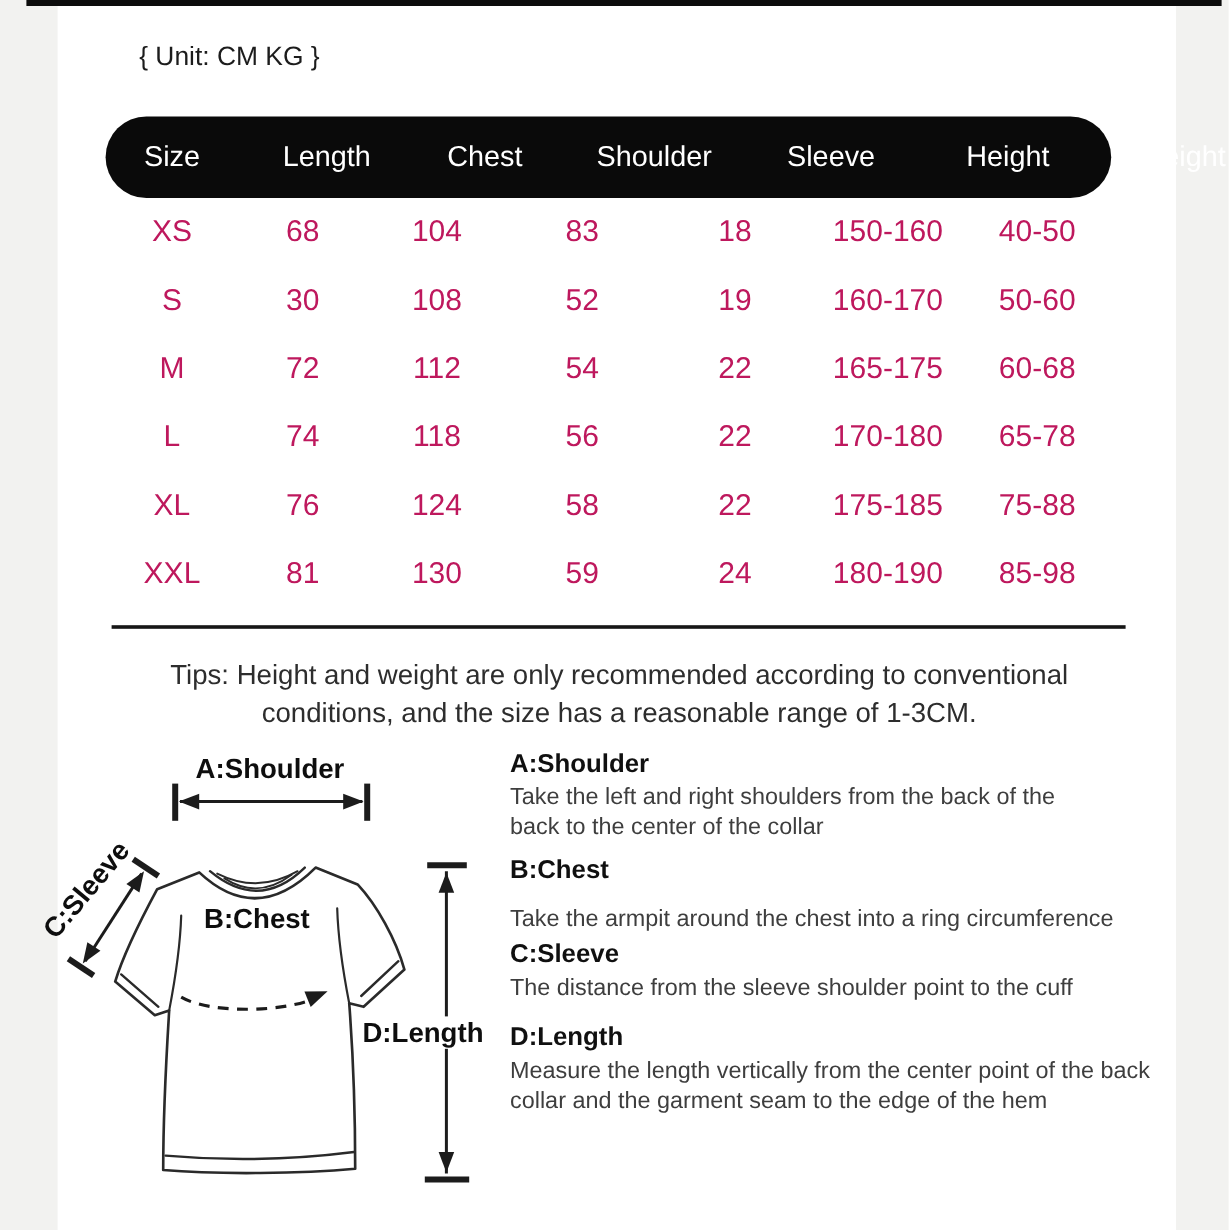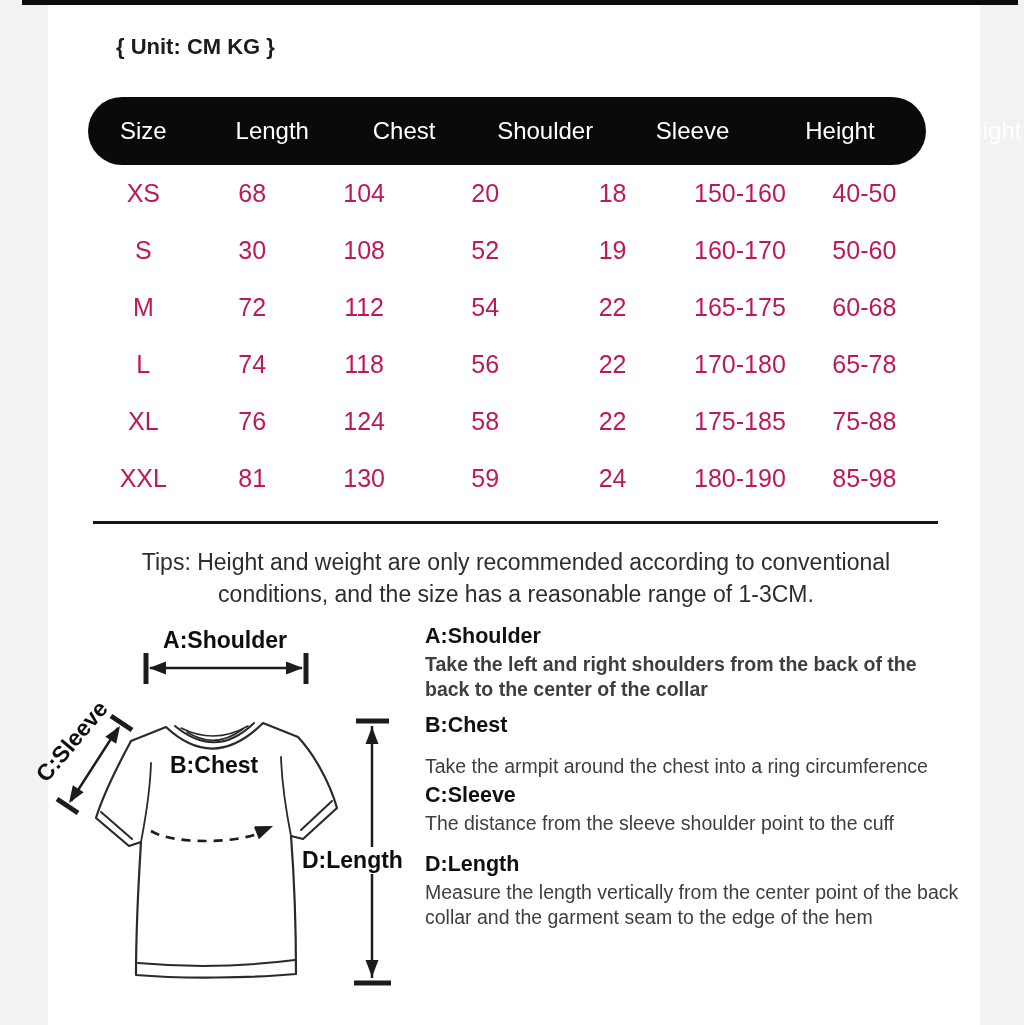--- a/index.html
+++ b/index.html
@@ -10,21 +10,21 @@
     color:#111;
   }
   .edge-strip{position:absolute;top:0;bottom:0;background:#f2f2f0;}
   #left-strip{left:0;width:48px;}
   #right-strip{left:980px;width:44px;}
   #top-bar{position:absolute;left:22px;top:0;width:996px;height:5px;background:#0c0c0c;}
 
   
   #title-row{position:absolute;left:114px;top:34px;display:flex;align-items:baseline;}
   #page-title{font-size:35px;font-weight:700;letter-spacing:0.5px;color:#0e0e0e;}
-  #unit-note{font-size:22px;font-weight:700;color:#1c1c1c;margin-left:2px;}
+  #unit-note{font-size:22px;font-weight:400;color:#1c1c1c;margin-left:2px;}
 
   
   #size-table{position:absolute;left:88px;top:97px;width:838px;}
   .tbl-grid{display:grid;grid-template-columns:13.2% 12.8% 13.9% 15% 15.4% 15% 14.7%;}
   #table-header{
     background:#0a0a0a;border-radius:34px;height:68px;align-items:center;gap:20px;
   }
   #table-header .hcell{color:#ffffff;font-size:24px;text-align:center;}
   .trow{height:57px;align-items:center;}
   .trow .cell{font-size:25px;text-align:center;color:#be185d;}
@@ -43,21 +43,21 @@
   #label-sleeve{left:2px;top:728px;width:140px;text-align:center;transform:rotate(-50deg);}
   #label-length{left:300px;top:847px;background:#ffffff;padding:0 2px;}
 
   #shirt-svg{position:absolute;left:0;top:620px;width:440px;height:405px;}
 
   
   #measure-guide{position:absolute;left:425px;top:620px;width:580px;height:330px;}
   .m-item{position:absolute;left:0;}
   .m-head{font-size:21.5px;font-weight:700;color:#101010;}
   .m-body{font-size:19.5px;line-height:25px;color:#3e3e3e;margin-top:3px;}
-  #m-0{top:4px;}   #m-0 .m-body{width:500px;font-weight:bold;}
+  #m-0{top:4px;}   #m-0 .m-body{width:500px;}
   #m-1{top:93px;}  #m-1 .m-body{width:575px;margin-top:16px;}
   #m-2{top:163px;} #m-2 .m-body{width:560px;}
   #m-3{top:232px;} #m-3 .m-body{width:552px;}
 </style>
 </head>
 <body>
 
 <div class="edge-strip" id="left-strip"></div>
 <div class="edge-strip" id="right-strip"></div>
 <div id="top-bar"></div>
@@ -74,21 +74,21 @@
     <div class="hcell">Shoulder</div>
     <div class="hcell">Sleeve</div>
     <div class="hcell">Height</div>
     <div class="hcell">Weight</div>
   </div>
 
   <div class="trow tbl-grid">
     <div class="cell">XS</div>
     <div class="cell">68</div>
     <div class="cell">104</div>
-    <div class="cell">20</div>
+    <div class="cell">83</div>
     <div class="cell">18</div>
     <div class="cell">150-160</div>
     <div class="cell">40-50</div>
   </div>
   <div class="trow tbl-grid">
     <div class="cell">S</div>
     <div class="cell">30</div>
     <div class="cell">108</div>
     <div class="cell">52</div>
     <div class="cell">19</div>

